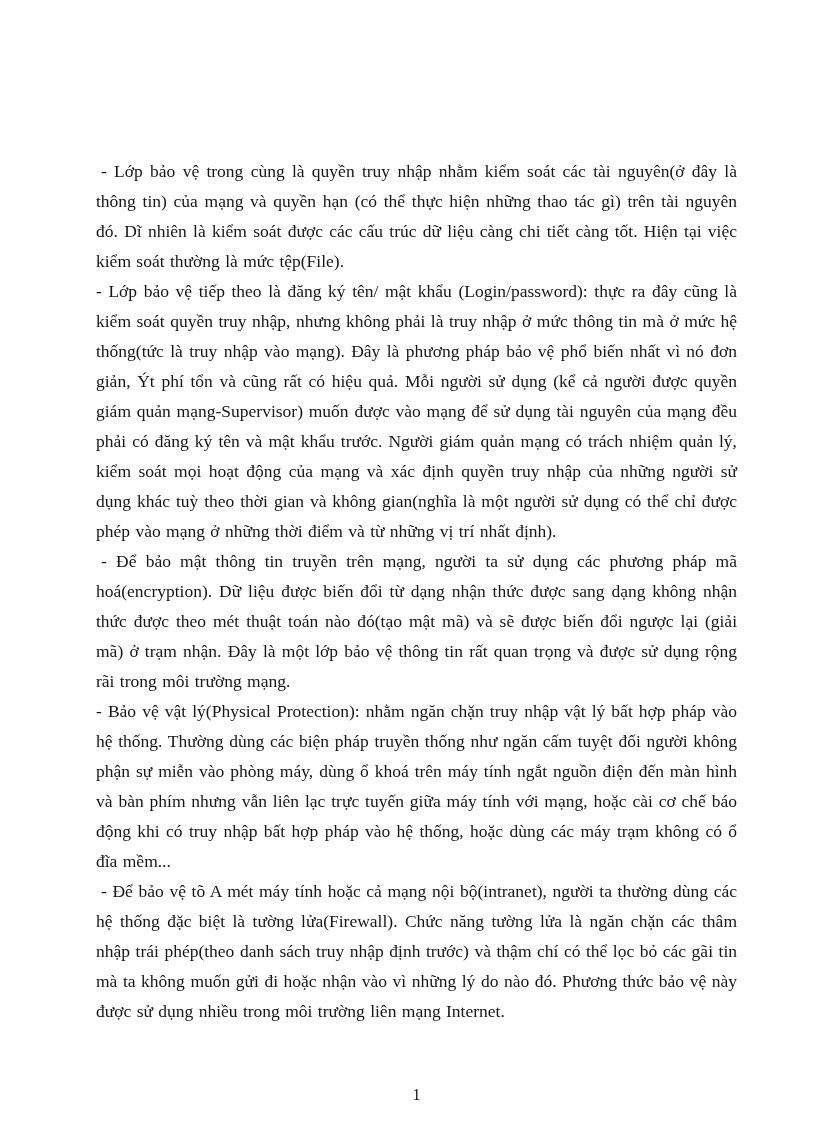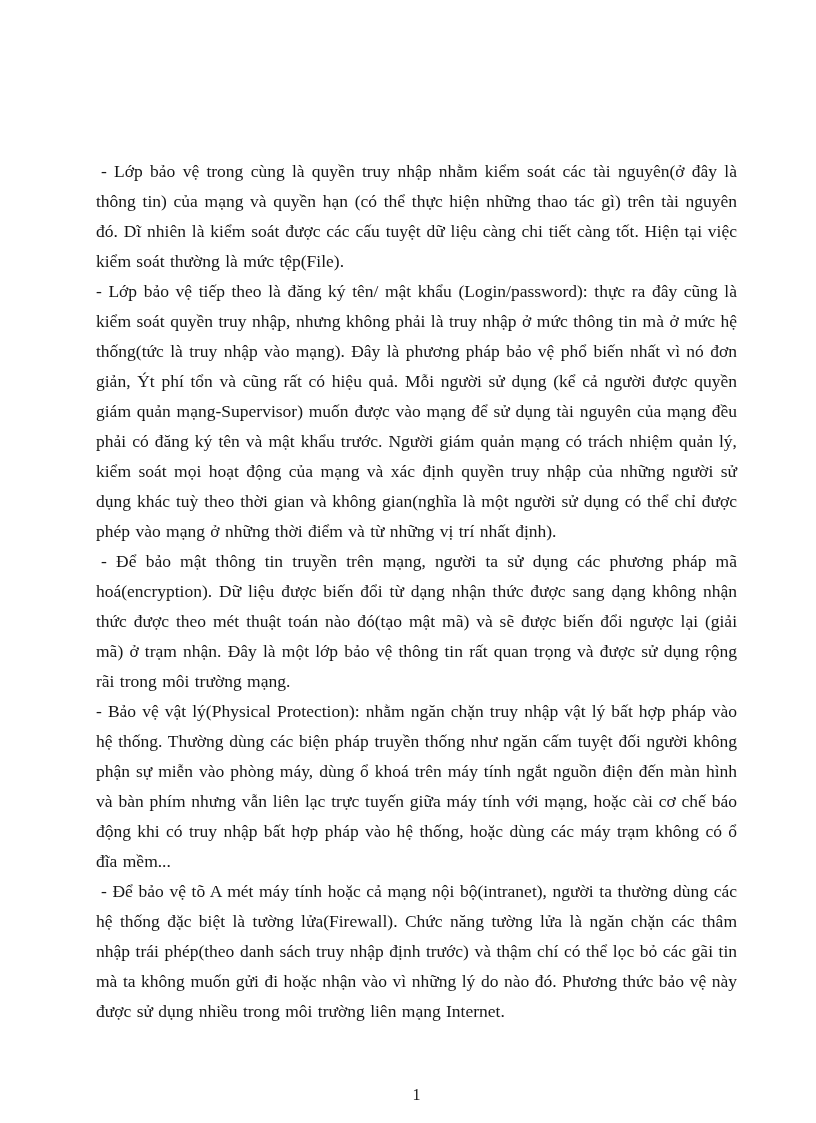--- a/index.html
+++ b/index.html
@@ -40,20 +40,20 @@
     text-align: center;
     font-size: 16px;
     line-height: 22px;
   }
 </style>
 </head>
 <body>
 
 <div class="page">
   <div class="content">
-    <p class="para indent">- Lớp bảo vệ trong cùng là quyền truy nhập nhằm kiểm soát các tài nguyên(ở đây là thông tin) của mạng và quyền hạn (có thể thực hiện những thao tác gì) trên tài nguyên đó. Dĩ nhiên là kiểm soát được các cấu tuyệt dữ liệu càng chi tiết càng tốt. Hiện tại việc kiểm soát thường là mức tệp(File).</p>
+    <p class="para indent">- Lớp bảo vệ trong cùng là quyền truy nhập nhằm kiểm soát các tài nguyên(ở đây là thông tin) của mạng và quyền hạn (có thể thực hiện những thao tác gì) trên tài nguyên đó. Dĩ nhiên là kiểm soát được các cấu trúc dữ liệu càng chi tiết càng tốt. Hiện tại việc kiểm soát thường là mức tệp(File).</p>
     <p class="para">- Lớp bảo vệ tiếp theo là đăng ký tên/ mật khẩu (Login/password): thực ra đây cũng là kiểm soát quyền truy nhập, nhưng không phải là truy nhập ở mức thông tin mà ở mức hệ thống(tức là truy nhập vào mạng). Đây là phương pháp bảo vệ phổ biến nhất vì nó đơn giản, Ýt phí tổn và cũng rất có hiệu quả. Mỗi người sử dụng (kể cả người được quyền giám quản mạng-Supervisor) muốn được vào mạng để sử dụng tài nguyên của mạng đều phải có đăng ký tên và mật khẩu trước. Người giám quản mạng có trách nhiệm quản lý, kiểm soát mọi hoạt động của mạng và xác định quyền truy nhập của những người sử dụng khác tuỳ theo thời gian và không gian(nghĩa là một người sử dụng có thể chỉ được phép vào mạng ở những thời điểm và từ những vị trí nhất định).</p>
     <p class="para indent">- Để bảo mật thông tin truyền trên mạng, người ta sử dụng các phương pháp mã hoá(encryption). Dữ liệu được biến đổi từ dạng nhận thức được sang dạng không nhận thức được theo mét thuật toán nào đó(tạo mật mã) và sẽ được biến đổi ngược lại (giải mã) ở trạm nhận. Đây là một lớp bảo vệ thông tin rất quan trọng và được sử dụng rộng rãi trong môi trường mạng.</p>
     <p class="para">- Bảo vệ vật lý(Physical Protection): nhằm ngăn chặn truy nhập vật lý bất hợp pháp vào hệ thống. Thường dùng các biện pháp truyền thống như ngăn cấm tuyệt đối người không phận sự miễn vào phòng máy, dùng ổ khoá trên máy tính ngắt nguồn điện đến màn hình và bàn phím nhưng vẫn liên lạc trực tuyến giữa máy tính với mạng, hoặc cài cơ chế báo động khi có truy nhập bất hợp pháp vào hệ thống, hoặc dùng các máy trạm không có ổ đĩa mềm...</p>
     <p class="para indent">- Để bảo vệ tõ A mét máy tính hoặc cả mạng nội bộ(intranet), người ta thường dùng các hệ thống đặc biệt là tường lửa(Firewall). Chức năng tường lửa là ngăn chặn các thâm nhập trái phép(theo danh sách truy nhập định trước) và thậm chí có thể lọc bỏ các gãi tin mà ta không muốn gửi đi hoặc nhận vào vì những lý do nào đó. Phương thức bảo vệ này được sử dụng nhiều trong môi trường liên mạng Internet.</p>
   </div>
   <div class="page-number">1</div>
 </div>
 
 </body></html>

